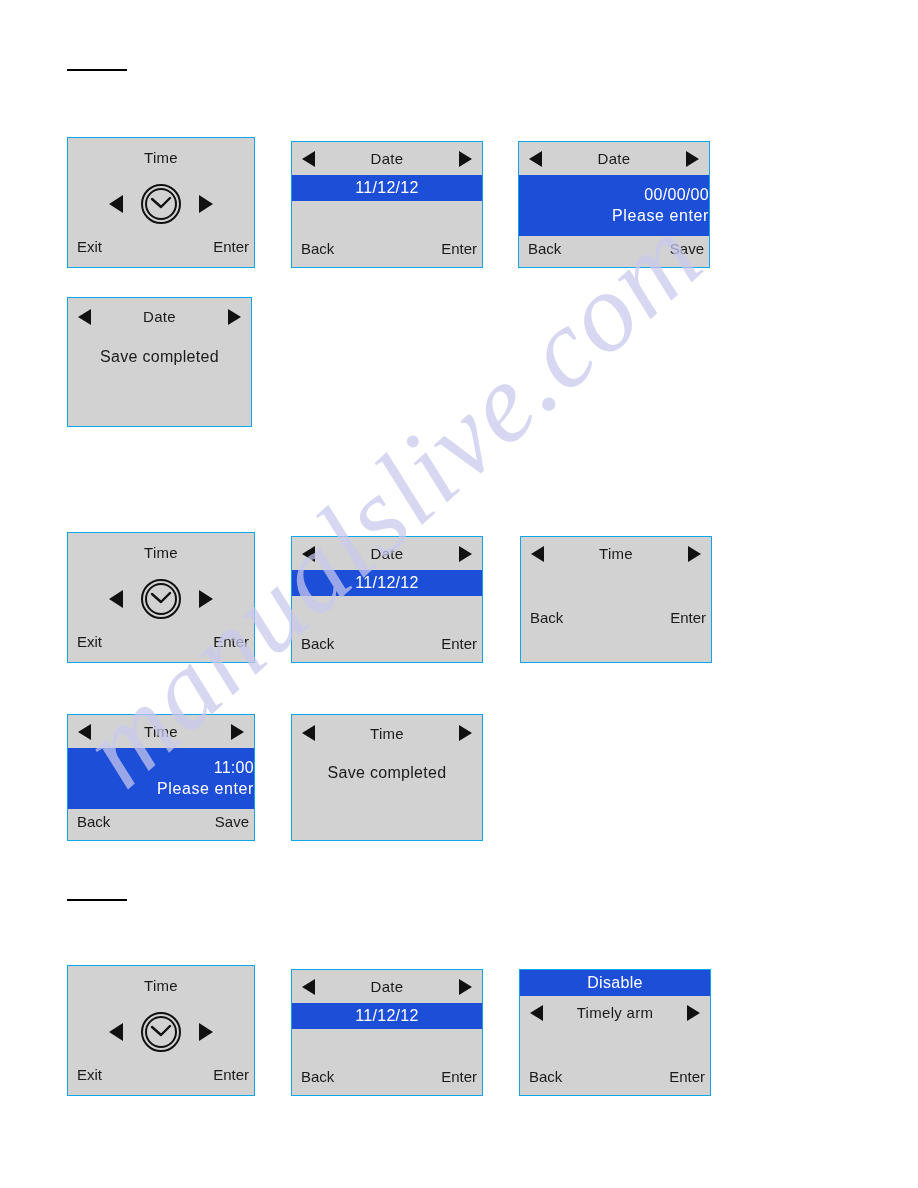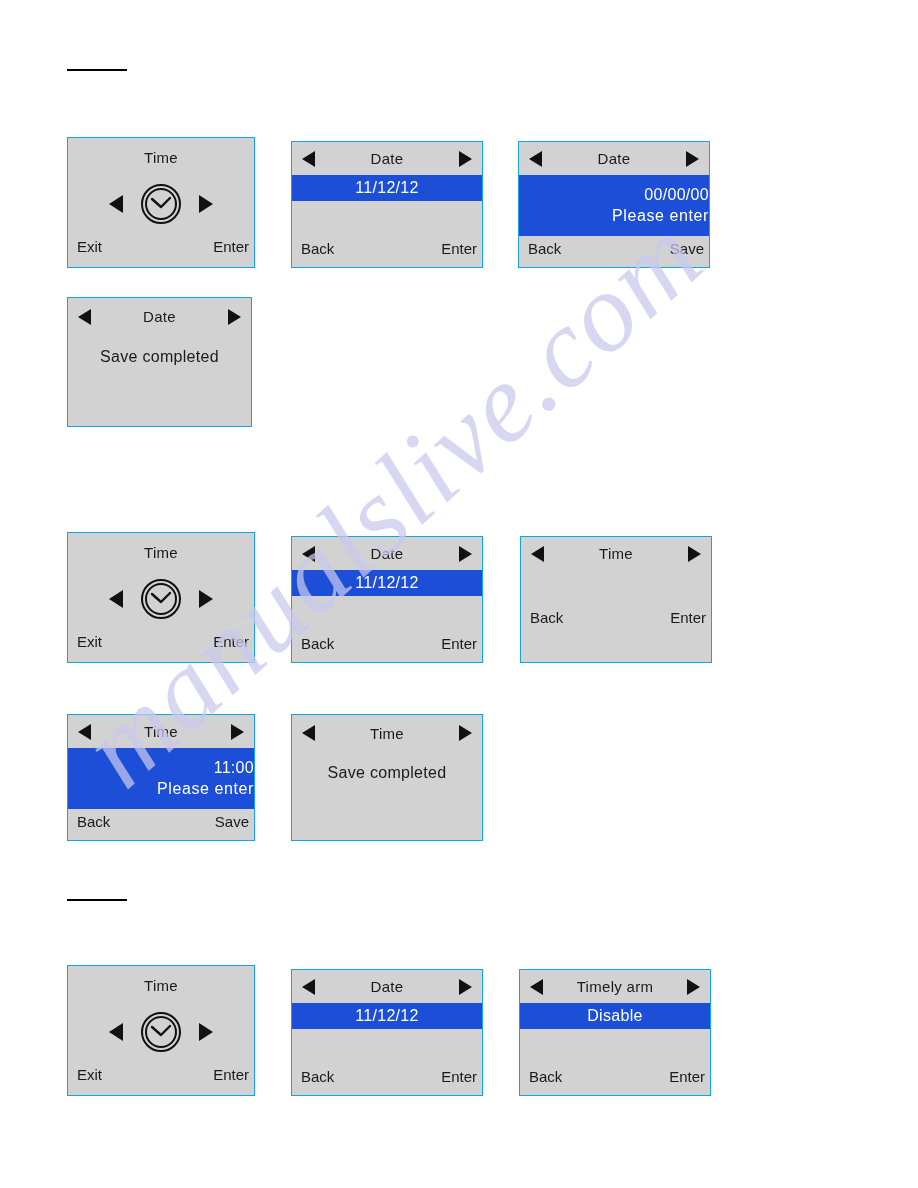--- a/index.html
+++ b/index.html
@@ -327,26 +327,26 @@
     <span>11/12/12</span>
   </div>
   <div class="row lcd-blank" style="height:35px;"></div>
   <div class="row lcd-footer" style="height:29px;">
     <span>Back</span>
     <span>Enter</span>
   </div>
 </div>
 
 <div class="lcd" style="left:519px; top:969px; width:192px; height:127px;">
-  <div class="row lcd-title-row" style="height:33px;">
-    <div class="arrow-left"></div>
-    <span class="lcd-title">Timely arm</span>
-    <div class="arrow-right"></div>
-  </div>
   <div class="row lcd-highlight" style="height:26px;">
     <span>Disable</span>
   </div>
+  <div class="row lcd-title-row" style="height:33px;">
+    <div class="arrow-left"></div>
+    <span class="lcd-title">Timely arm</span>
+    <div class="arrow-right"></div>
+  </div>
   <div class="row lcd-blank" style="height:35px;"></div>
   <div class="row lcd-footer" style="height:29px;">
     <span>Back</span>
     <span>Enter</span>
   </div>
 </div>
 
 </body></html>

